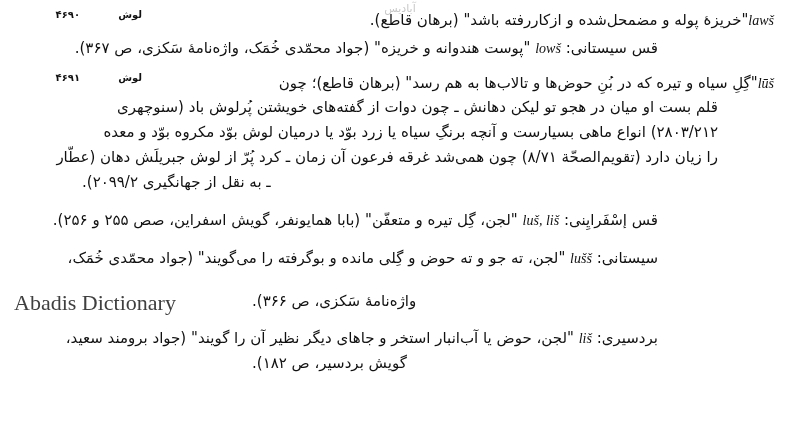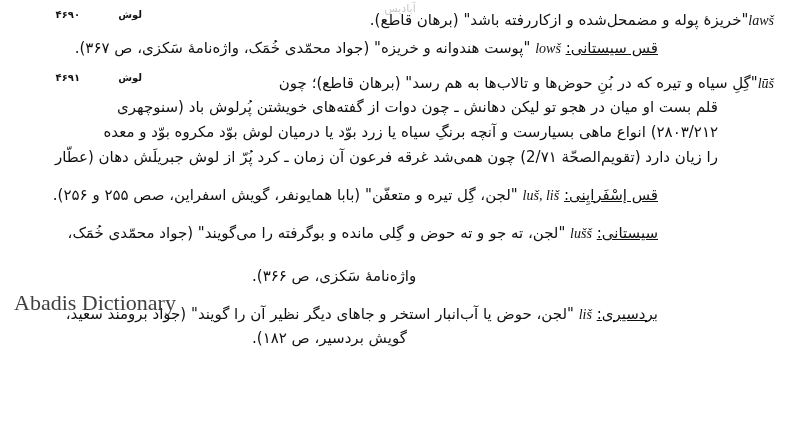--- a/index.html
+++ b/index.html
@@ -78,21 +78,20 @@
   }
   .roman {
     font-family: "Liberation Serif", serif;
     font-style: italic;
     direction: ltr;
     unicode-bidi: embed;
     font-size: 14px;
   }
   .label {
     font-weight: normal;
-    text-decoration: underline;
   }
   .watermark {
     position: absolute;
     top: 2px;
     left: 50%;
     transform: translateX(-50%);
     font-size: 11px;
     color: #c9c9c9;
     direction: rtl;
     letter-spacing: 1px;
@@ -135,21 +134,22 @@
   <div class="entry block-gap">
     <div class="entry-head">
       <div class="lemma-num">۴۶۹۱</div>
       <div class="lemma-word">لوش</div>
       <div class="lemma-body">
         <span class="roman">lūš</span><span>"گِلِ سیاه و تیره که در بُنِ حوض‌ها و تالاب‌ها به هم رسد" (برهان قاطع)؛ چون</span>
       </div>
     </div>
     <div class="para" style="padding-right:60px;">قلم بست او میان در هجو تو لیکن دهانش ـ چون دوات از گفته‌های خویشتن پُرلوش باد (سنوچهری</div>
     <div class="para" style="padding-right:60px;">۲۸۰۳/۲۱۲) انواع ماهی بسیارست و آنچه برنگِ سیاه یا زرد بوّد یا درمیان لوش بوّد مکروه بوّد و معده</div>
-    <div class="para" style="padding-right:60px;">را زیان دارد (تقویم‌الصحّة 2/۷۱) چون همی‌شد غرقه فرعون آن زمان ـ کرد پُرّ از لوش جبریلَش دهان (عطّار</div>
+    <div class="para" style="padding-right:60px;">را زیان دارد (تقویم‌الصحّة ۸/۷۱) چون همی‌شد غرقه فرعون آن زمان ـ کرد پُرّ از لوش جبریلَش دهان (عطّار</div>
+    <div class="para cont-line" style="padding-left:60px;">ـ به نقل از جهانگیری ۲۰۹۹/۲).</div>
 
     <div class="para indent-b sec">
       <span class="label">قس إسْفَرایِنی:</span>
       <span class="roman">luš, liš</span>
       <span>"لجن، گِل تیره و متعفّن" (بابا همایونفر، گویش اسفراین، صص ۲۵۵ و ۲۵۶).</span>
     </div>
 
     <div class="para indent-b sec">
       <span class="label">سیستانی:</span>
       <span class="roman">lušš</span>

